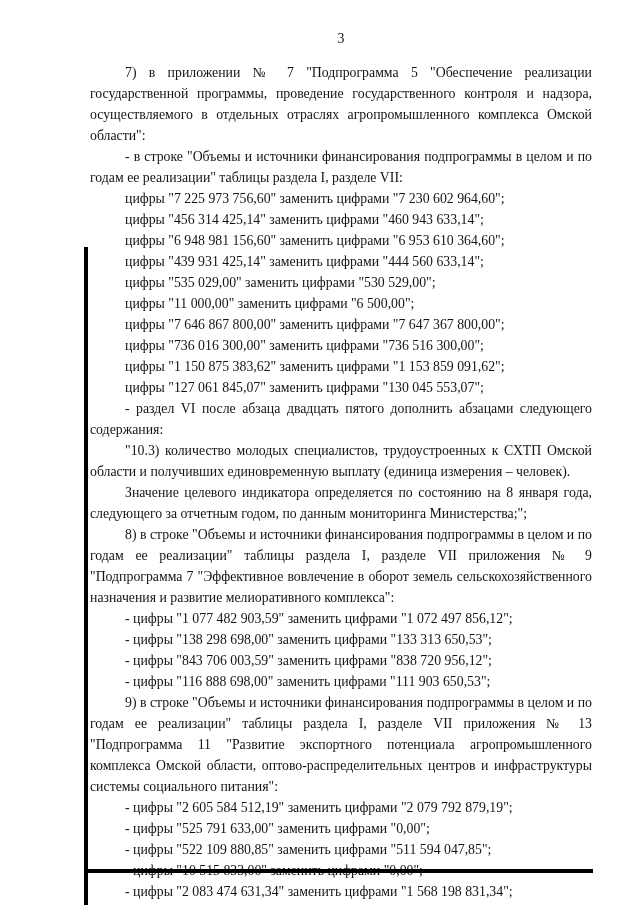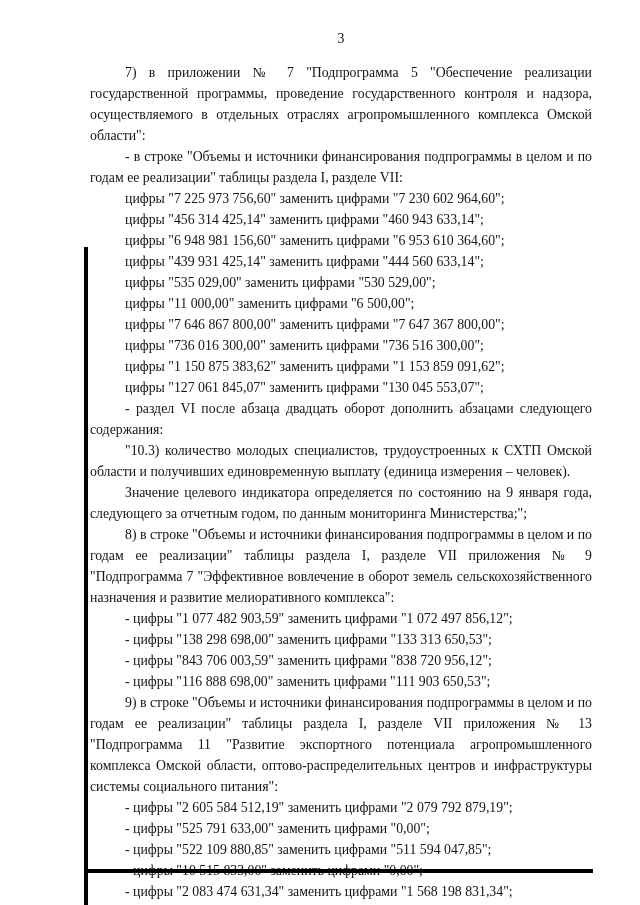--- a/index.html
+++ b/index.html
@@ -66,23 +66,23 @@
     <div class="item">цифры "7 225 973 756,60" заменить цифрами "7 230 602 964,60";</div>
     <div class="item">цифры "456 314 425,14" заменить цифрами "460 943 633,14";</div>
     <div class="item">цифры "6 948 981 156,60" заменить цифрами "6 953 610 364,60";</div>
     <div class="item">цифры "439 931 425,14" заменить цифрами "444 560 633,14";</div>
     <div class="item">цифры "535 029,00" заменить цифрами "530 529,00";</div>
     <div class="item">цифры "11 000,00" заменить цифрами "6 500,00";</div>
     <div class="item">цифры "7 646 867 800,00" заменить цифрами "7 647 367 800,00";</div>
     <div class="item">цифры "736 016 300,00" заменить цифрами "736 516 300,00";</div>
     <div class="item">цифры "1 150 875 383,62" заменить цифрами "1 153 859 091,62";</div>
     <div class="item">цифры "127 061 845,07" заменить цифрами "130 045 553,07";</div>
-    <div class="para">- раздел VI после абзаца двадцать оборот дополнить абзацами следующего содержания:</div>
+    <div class="para">- раздел VI после абзаца двадцать пятого дополнить абзацами следующего содержания:</div>
     <div class="para">"10.3) количество молодых специалистов, трудоустроенных к СХТП Омской области и получивших единовременную выплату (единица измерения – человек).</div>
-    <div class="para">Значение целевого индикатора определяется по состоянию на 9 января года, следующего за отчетным годом, по данным мониторинга Министерства;";</div>
+    <div class="para">Значение целевого индикатора определяется по состоянию на 8 января года, следующего за отчетным годом, по данным мониторинга Министерства;";</div>
     <div class="para">8) в строке "Объемы и источники финансирования подпрограммы в целом и по годам ее реализации" таблицы раздела I, разделе VII приложения № 9 "Подпрограмма 7 "Эффективное вовлечение в оборот земель сельскохозяйственного назначения и развитие мелиоративного комплекса":</div>
     <div class="item">- цифры "1 077 482 903,59" заменить цифрами "1 072 497 856,12";</div>
     <div class="item">- цифры "138 298 698,00" заменить цифрами "133 313 650,53";</div>
     <div class="item">- цифры "843 706 003,59" заменить цифрами "838 720 956,12";</div>
     <div class="item">- цифры "116 888 698,00" заменить цифрами "111 903 650,53";</div>
     <div class="para">9) в строке "Объемы и источники финансирования подпрограммы в целом и по годам ее реализации" таблицы раздела I, разделе VII приложения № 13 "Подпрограмма 11 "Развитие экспортного потенциала агропромышленного комплекса Омской области, оптово-распределительных центров и инфраструктуры системы социального питания":</div>
     <div class="item">- цифры "2 605 584 512,19" заменить цифрами "2 079 792 879,19";</div>
     <div class="item">- цифры "525 791 633,00" заменить цифрами "0,00";</div>
     <div class="item">- цифры "522 109 880,85" заменить цифрами "511 594 047,85";</div>
     <div class="item">- цифры "10 515 833,00" заменить цифрами "0,00";</div>

